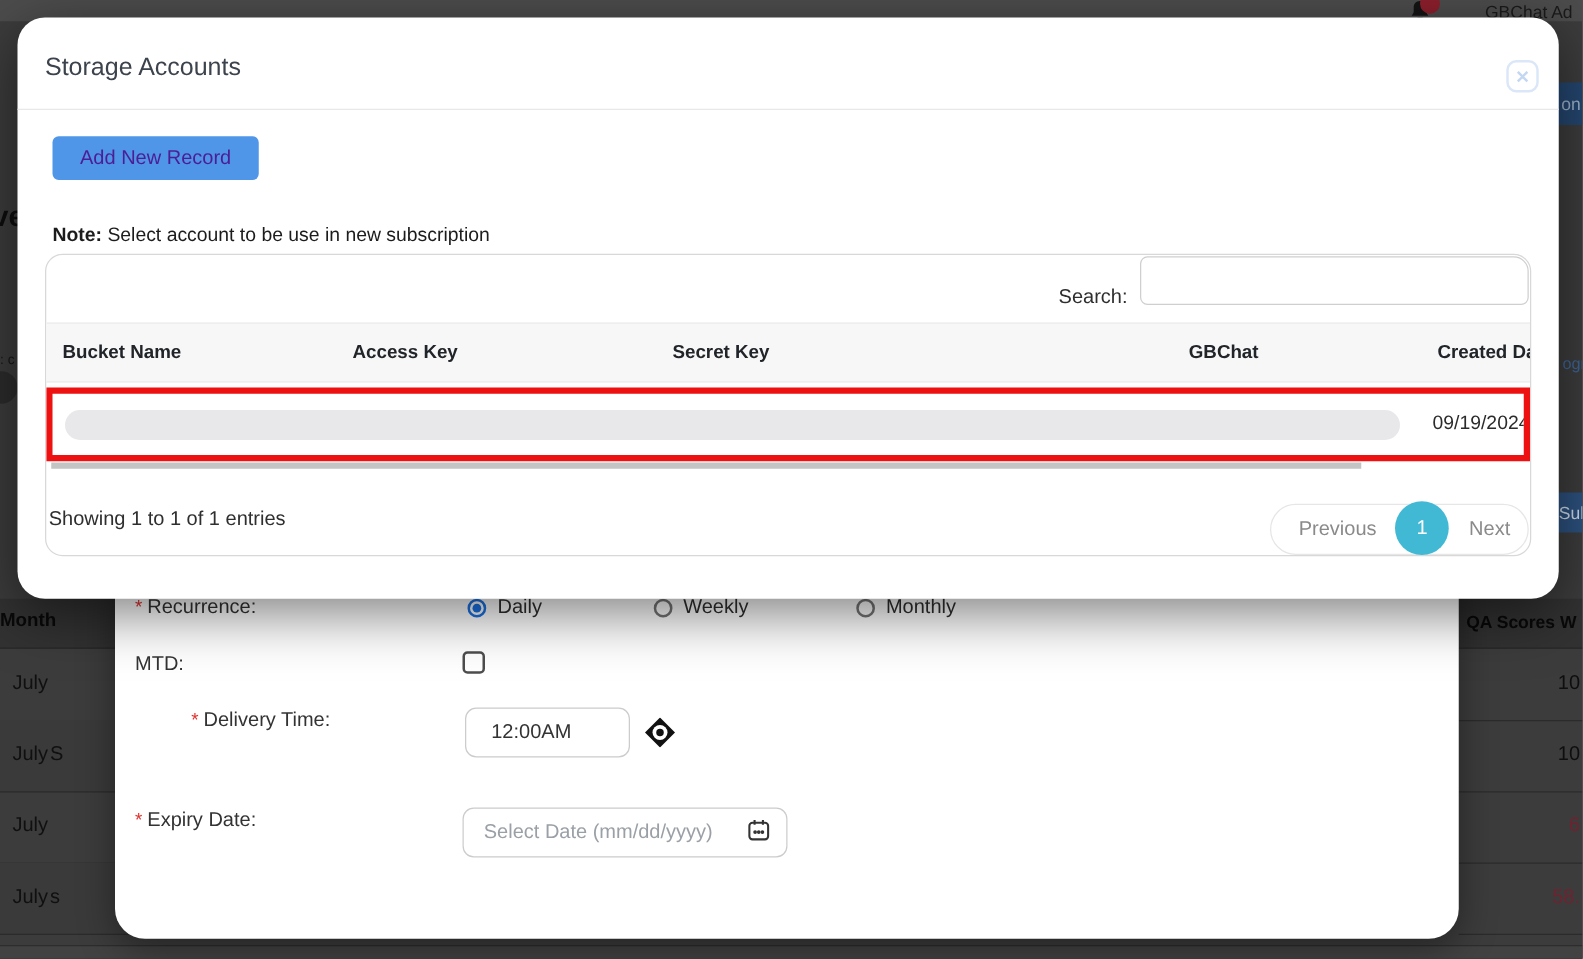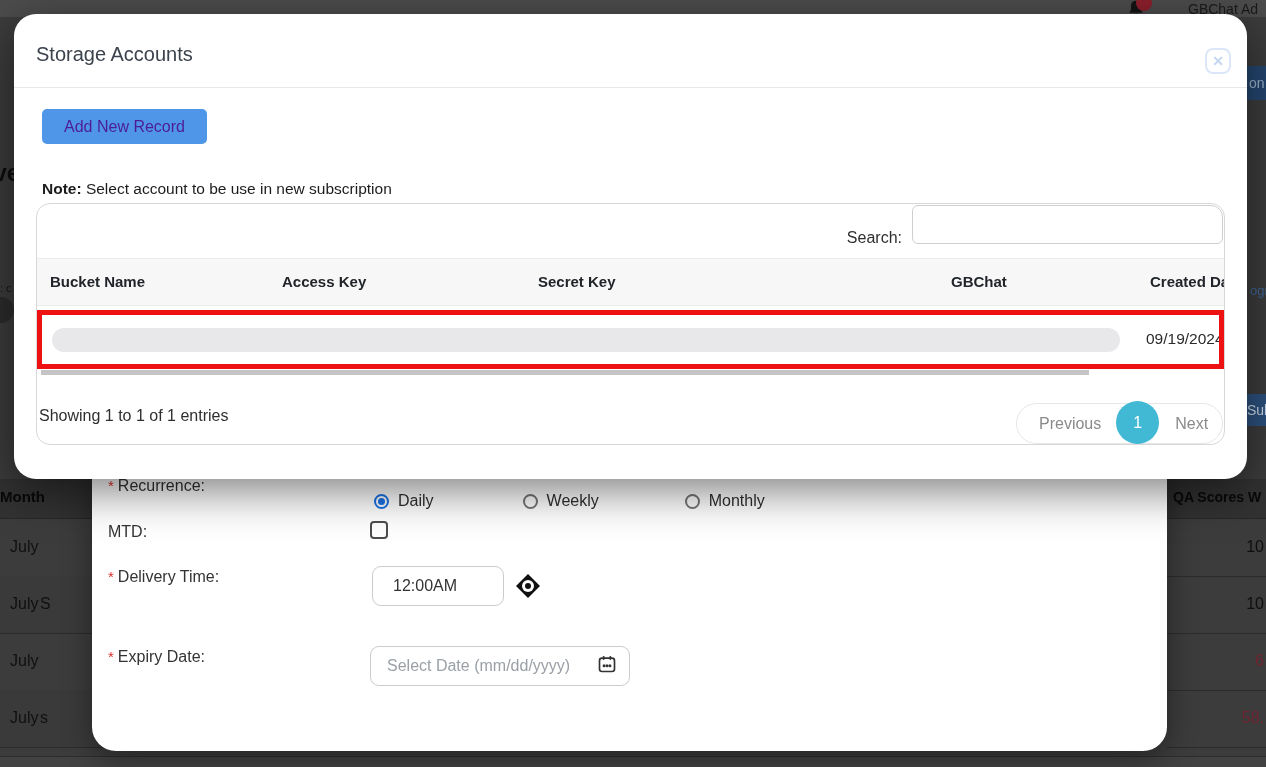--- a/index.html
+++ b/index.html
@@ -40,21 +40,21 @@
   .bg-link{position:absolute;left:1250px;top:283px;font-size:13px;color:#3d6596;white-space:nowrap;}
   .bg-btn-bottom{position:absolute;left:1244px;top:394px;width:22px;height:32px;background:#2c517e;
                  color:#cfdcea;font-size:14px;line-height:32px;padding-left:3px;box-sizing:border-box;}
   .bg-bottomband{position:absolute;left:0;top:756px;width:1266px;height:11px;background:#424242;border-top:1px solid #2d2d2d;}
 
   
   .sub-modal{position:absolute;left:92px;top:455px;width:1075px;height:296px;background:#fff;
              border-radius:4px 4px 24px 24px;box-shadow:0 8px 30px rgba(0,0,0,.4);}
   .field-label{position:absolute;left:16px;font-size:16px;color:#333;white-space:nowrap;}
   .req{color:#e0312e;margin-right:4px;font-size:15px;}
-  .radio-group{position:absolute;left:282px;top:37px;display:flex;align-items:center;text-align:right;}
+  .radio-group{position:absolute;left:282px;top:22px;display:flex;align-items:center;text-align:right;}
   .radio{display:flex;align-items:center;margin-right:42px;}
   .radio .circ{width:15px;height:15px;border-radius:50%;border:2px solid #767676;margin-right:9px;
                box-sizing:border-box;position:relative;flex:0 0 auto;}
   .radio.sel .circ{border-color:#1a73e8;}
   .radio.sel .circ:after{content:"";position:absolute;left:2px;top:2px;width:7px;height:7px;
                          border-radius:50%;background:#1a73e8;}
   .radio .rlabel{font-size:16px;color:#2f2f2f;}
   .radio.w{margin-left:47px;}
   .radio.m{margin-left:44px;}
   .mtd-check{position:absolute;left:278px;top:66px;width:14px;height:14px;border:2px solid #4d4d4d;
@@ -185,21 +185,21 @@
       </span>
       <span class="radio m">
         <span class="circ"></span>
         <span class="rlabel">Monthly</span>
       </span>
     </div>
 
     <div class="field-label" style="top:68px;">MTD:</div>
     <div class="mtd-check"></div>
 
-    <div class="field-label" style="top:113px;">
+    <div class="field-label" style="top:113px;margin-left:45px;">
       <span class="req">*</span><span>Delivery Time:</span>
     </div>
     <input class="time-input" readonly="" value="12:00AM" style="">
     <span class="move-icon">
       <svg width="24" height="24" viewBox="0 0 24 24">
           <path d="M12 0 L24 12 L12 24 L0 12 Z" fill="#111"></path>
           <circle cx="12" cy="12" r="6" fill="#fff"></circle>
           <circle cx="12" cy="12" r="3" fill="#111"></circle>
         </svg>
     </span>

